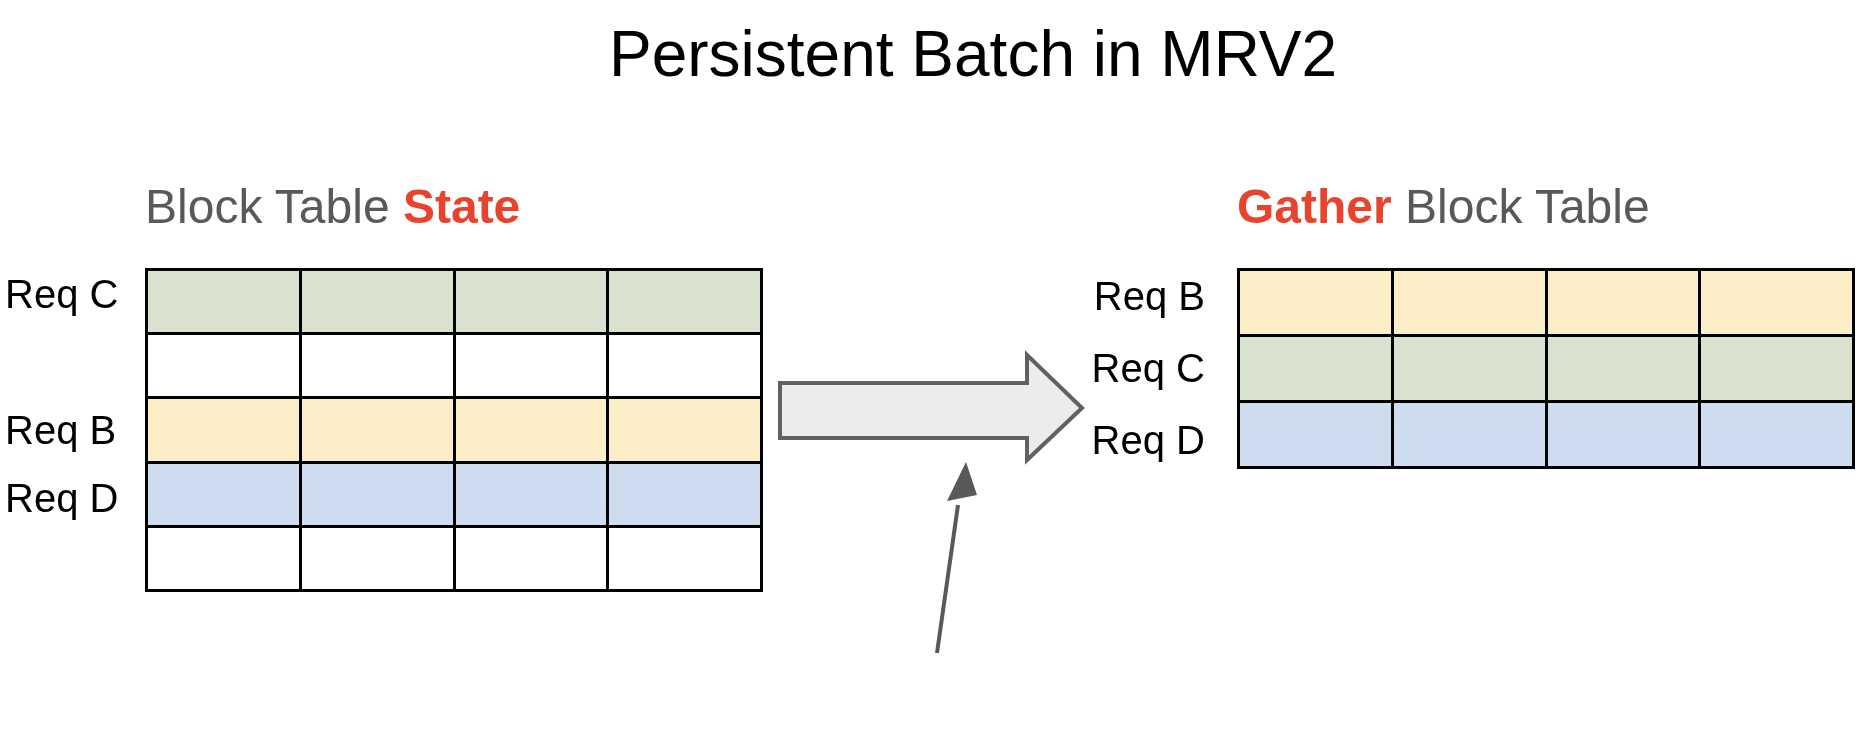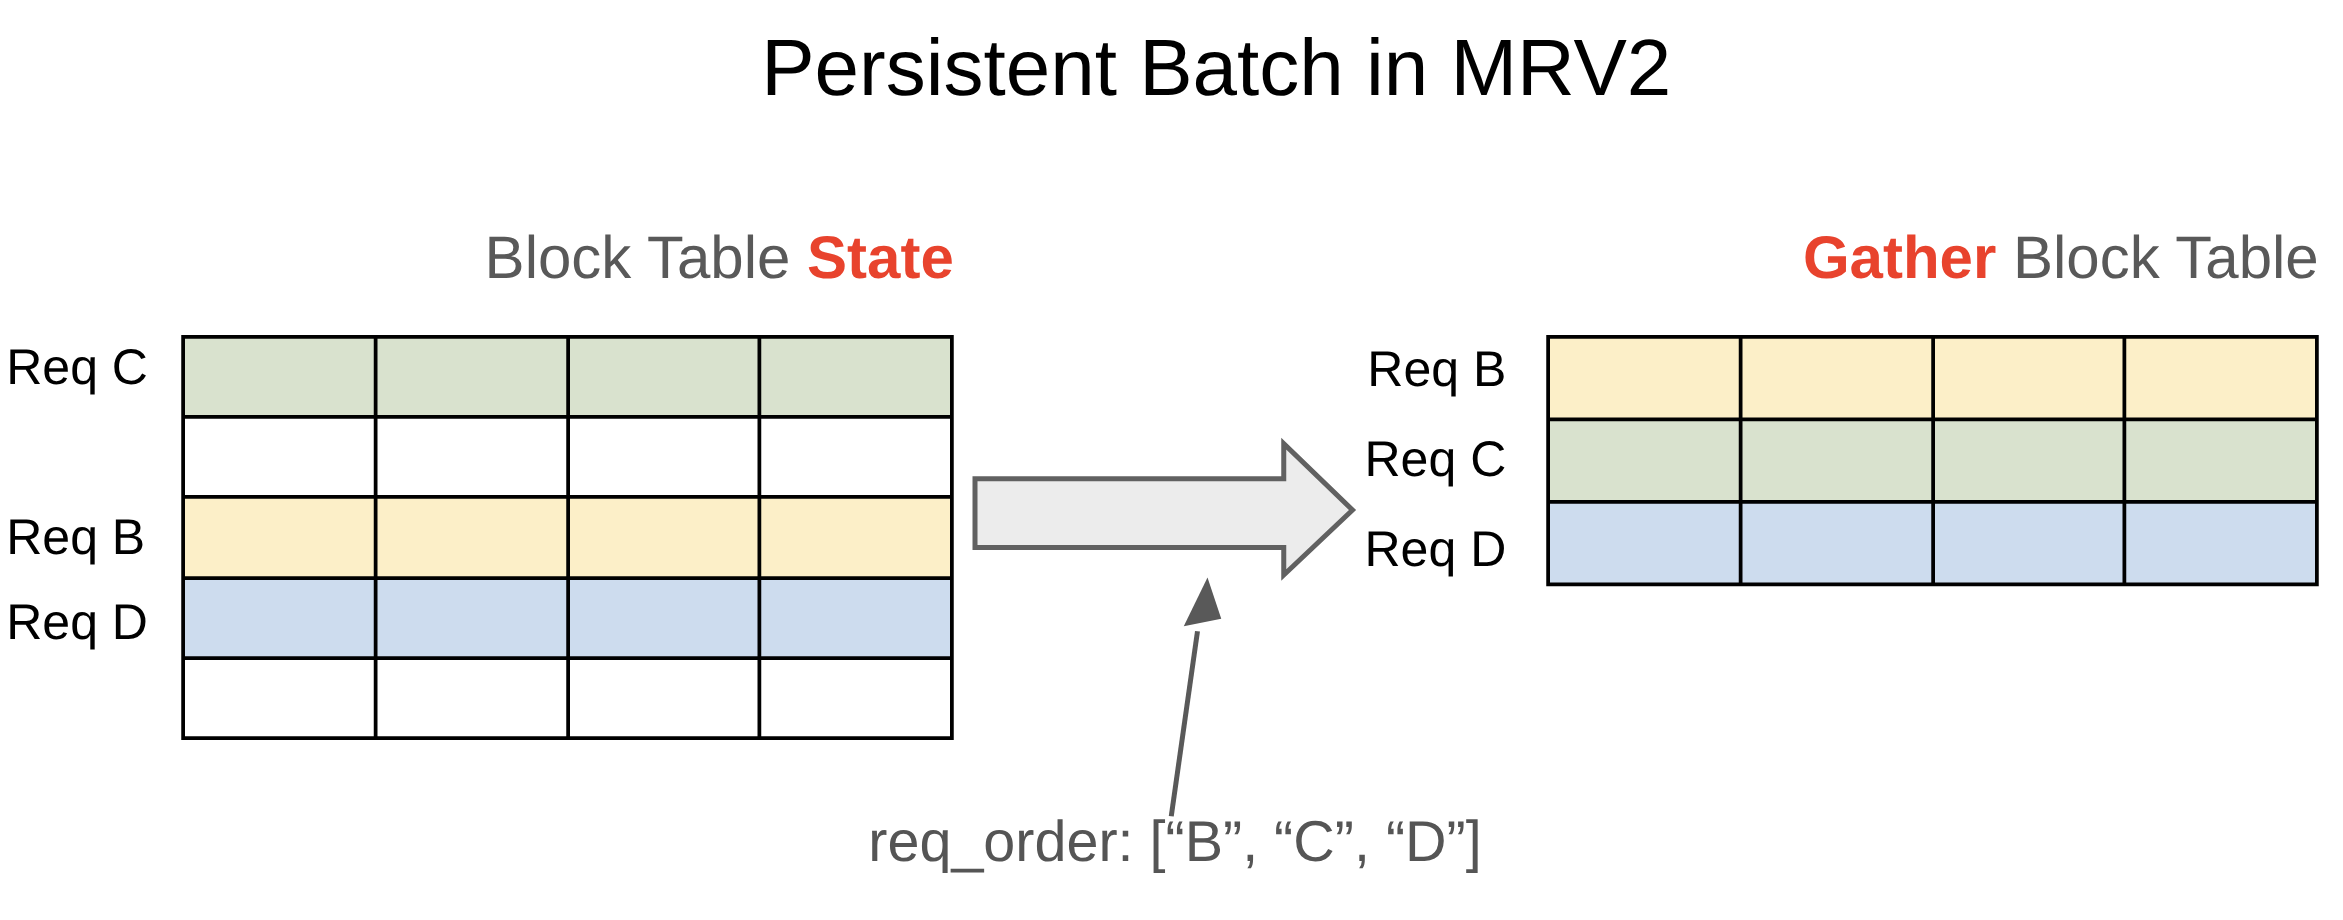--- a/index.html
+++ b/index.html
@@ -18,21 +18,21 @@
     font-size: 64px;
     line-height: 72px;
     color: #000000;
     white-space: nowrap;
   }
   .heading {
     position: absolute;
     top: 178px;
     height: 58px;
     line-height: 58px;
-    text-align: right;
+    text-align: left;
     font-size: 48px;
     color: #595959;
     white-space: nowrap;
   }
   .heading .accent { color: #e8432d; font-weight: bold; }
   .heading-left  { left: 145px;  width: 618px; }
   .heading-right { left: 1237px; width: 618px; }
 
   .blocktable {
     position: absolute;
@@ -156,15 +156,14 @@
 
   <svg class="gather-svg" viewBox="0 0 312 116">
     <polygon id="gather-poly" points="4,33 251,33 251,5 306,58 251,110 251,88 4,88" fill="#ececec" stroke="#616161" stroke-width="4" stroke-linejoin="miter"></polygon>
   </svg>
 
   <svg class="pointer-svg" viewBox="0 0 80 210">
     <line id="pointer-line" x1="17" y1="198" x2="38" y2="50" stroke="#595959" stroke-width="4"></line>
     <polygon id="pointer-head" points="46,7 27,46 57,40" fill="#595959"></polygon>
   </svg>
 
-  <div class="annotation" style="color: rgb(85, 85, 85);">req_order: [“B”, “C”, “D”]</div>
 
 </div>
 
 </body></html>

